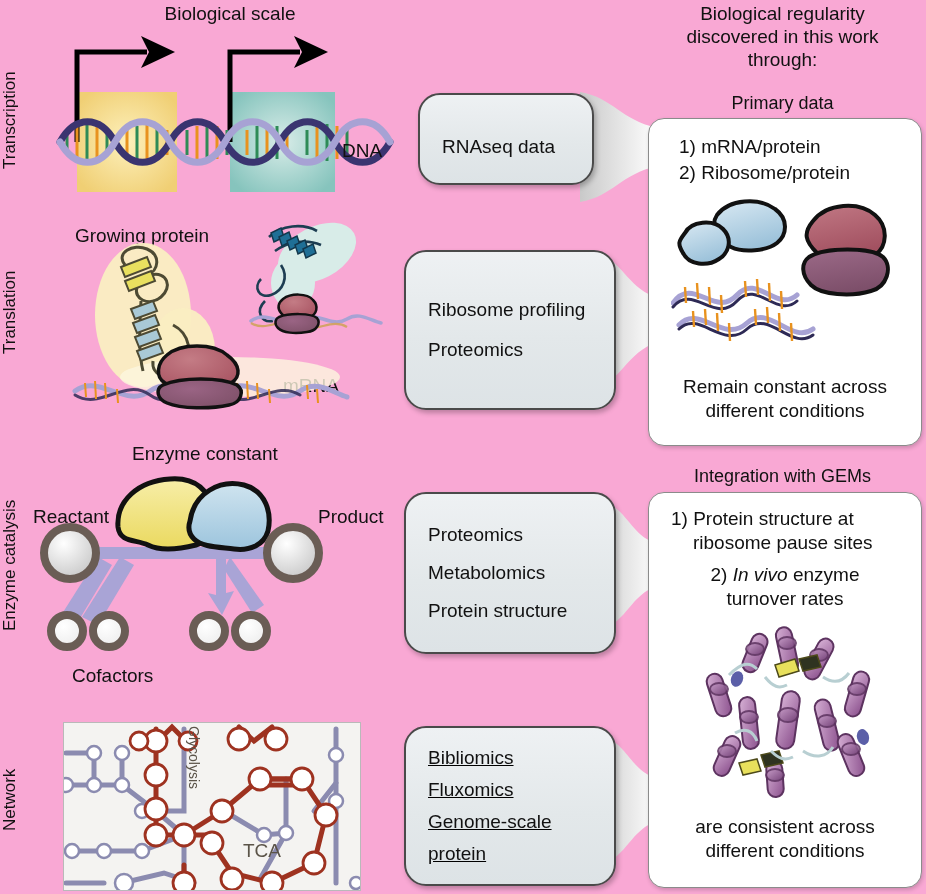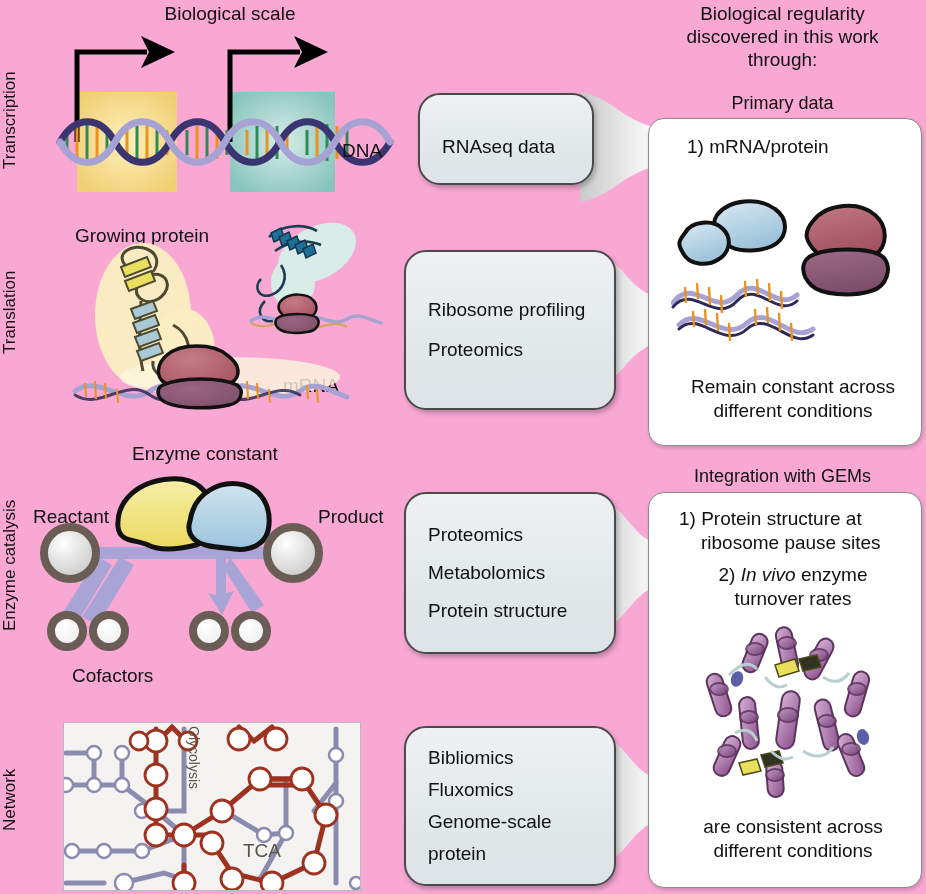--- a/index.html
+++ b/index.html
@@ -24,21 +24,21 @@
         display:flex;flex-direction:column;justify-content:center;
         padding:0 0 0 22px;box-sizing:border-box;}
   .pill span{font-size:19px;line-height:22px;color:#111;margin-top:16px;}
   .pill.gap2 span{margin:9px 0;}
   .pill.gap3 span{margin:8px 0;}
   .pill.gap4 span{margin:5px 0;}
 
   
   .panel{position:absolute;border:1.6px solid #8b8b8b;border-radius:16px;background:#fff;
          box-shadow:1px 2px 4px rgba(0,0,0,.18);overflow:hidden;}
-  .panel .ptext{position:absolute;font-size:19px;line-height:24px;color:#111;margin-left:8px;}
+  .panel .ptext{position:absolute;font-size:19px;line-height:24px;color:#111;}
 
   .connector{position:absolute;pointer-events:none;}
 
   .img{position:absolute;}
   .caption{position:absolute;font-size:19px;color:#111;white-space:nowrap;}
 
   .netbox{position:absolute;border:1px solid #b9b9b9;background:#f4f3f1;overflow:hidden;}
   .netlabel{position:absolute;font-size:14px;color:#5b5449;}
   .netlabel.vert{writing-mode:vertical-rl;}
 </style>
@@ -375,31 +375,32 @@
     <span>Ribosome profiling</span>
     <span>Proteomics</span>
   </div>
 
   <div class="pill gap3" style="left:404px;top:492px;width:212px;height:162px;">
     <span>Proteomics</span>
     <span>Metabolomics</span>
     <span>Protein structure</span>
   </div>
 
-  <div class="pill gap4" style="left:404px;top:726px;width:212px;height:160px;">
+  <div class="pill gap4" style="left:404px;top:726px;width:212px;height:160px;text-decoration:underline;">
     <span>Bibliomics</span>
     <span>Fluxomics</span>
     <span>Genome-scale</span>
     <span>protein</span>
   </div>
 
   <div class="subhead" style="left:640px;top:93px;width:285px;">Primary data</div>
 
   <div class="panel" style="left:648px;top:118px;width:272px;height:326px;">
     <div class="ptext" style="left:30px;top:16px;">1) mRNA/protein</div>
+    <div class="ptext" style="left:30px;top:42px;">2) Ribosome/protein</div>
 
     <svg style="position:absolute;left:22px;top:76px;" width="240" height="170" viewBox="0 0 240 170">
       <defs>
         <linearGradient id="pb1" x1="0" y1="0" x2="0.4" y2="1">
           <stop offset="0%" stop-color="#d9e9f3"></stop>
             <stop offset="100%" stop-color="#9cc2da"></stop>
         </linearGradient>
         <linearGradient id="pr1" x1="0" y1="0" x2="0.3" y2="1">
           <stop offset="0%" stop-color="#c17884"></stop>
             <stop offset="100%" stop-color="#a04e5e"></stop>

